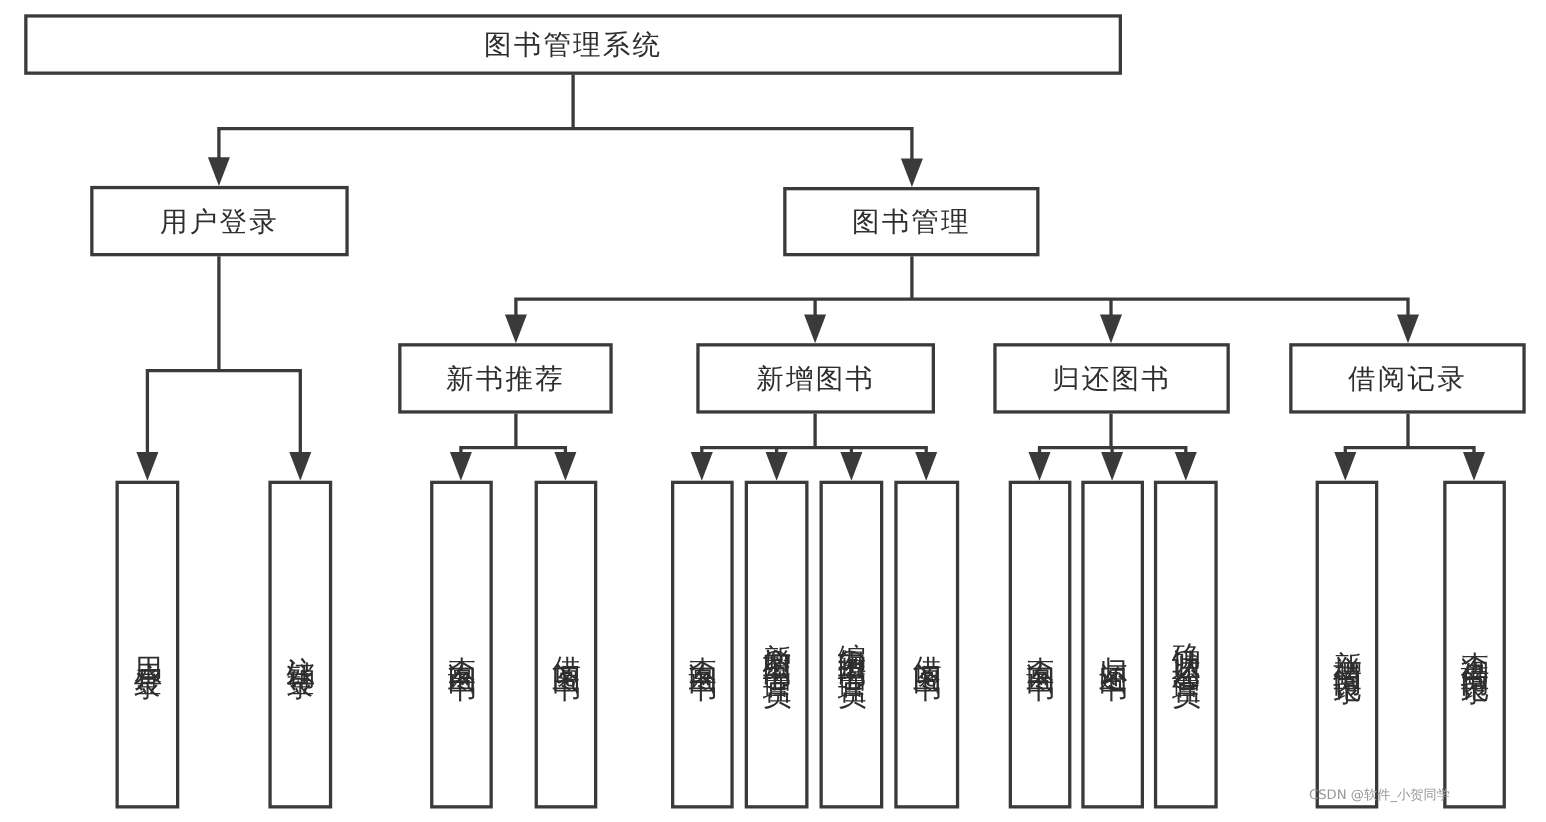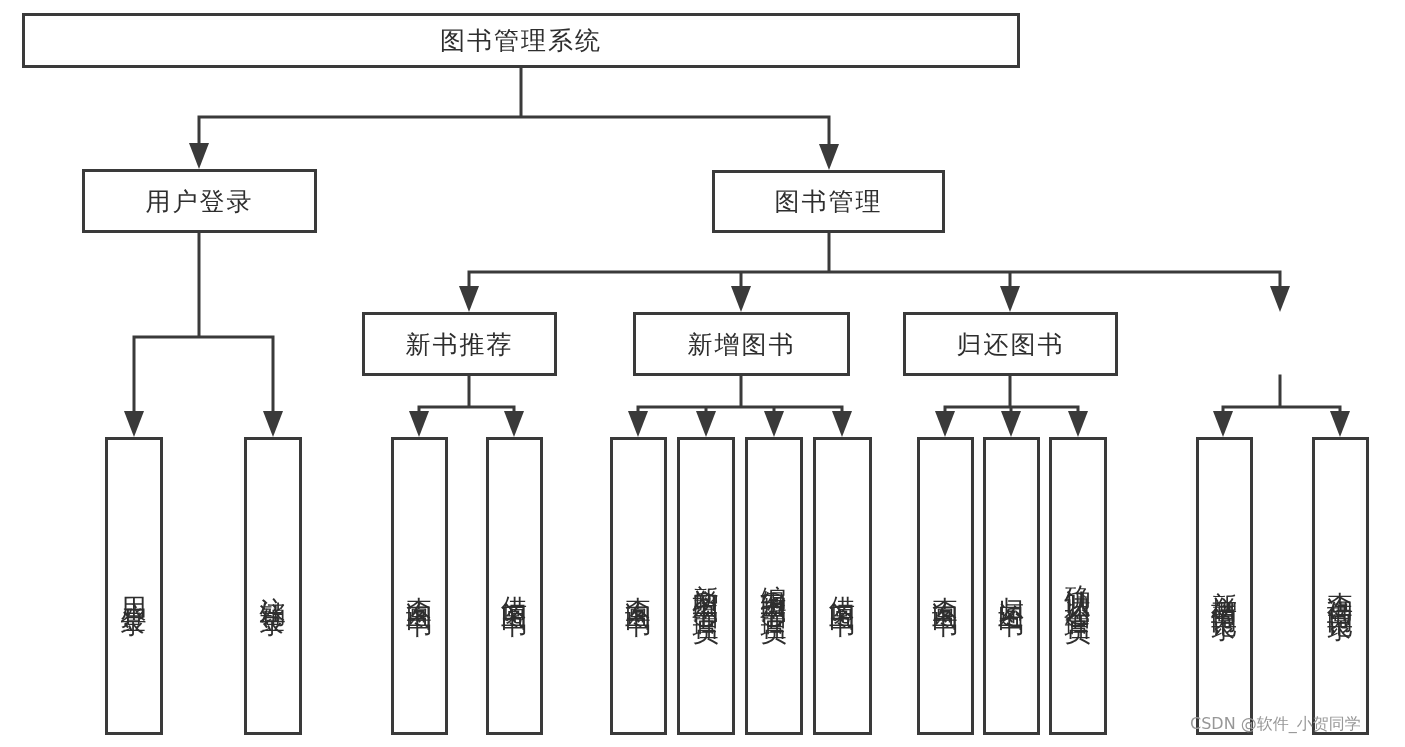--- a/index.html
+++ b/index.html
@@ -74,21 +74,21 @@
   .n-d1 { left: 917px;  width: 57px; }
   .n-d2 { left: 983px;  width: 57px; }
   .n-d3 { left: 1049px; width: 58px; }
   .n-e1 { left: 1196px; width: 57px; }
   .n-e2 { left: 1312px; width: 57px; }
   #watermark {
     position: absolute;
     left: 1190px;
     top: 714px;
     width: 210px;
-    font-size: 16px;
+    font-size: 12px;
     color: var(--watermark);
     white-space: nowrap;
     z-index: 10;
   }
 </style>
 </head>
 <body>
 
 <div id="canvas">
 
@@ -141,20 +141,23 @@
 
   <div class="node h-node n-rec">
     <span>新书推荐</span>
   </div>
   <div class="node h-node n-borrow">
     <span>新增图书</span>
   </div>
   <div class="node h-node n-cur">
     <span>归还图书</span>
   </div>
+  <div class="node h-node n-hist">
+    <span>借阅记录</span>
+  </div>
 
   <div class="node v-node n-a1">
     <span class="vtext">用户登录</span>
   </div>
   <div class="node v-node n-a2">
     <span class="vtext">注销登录</span>
   </div>
 
   <div class="node v-node n-b1">
     <span class="vtext">查询图书</span>

